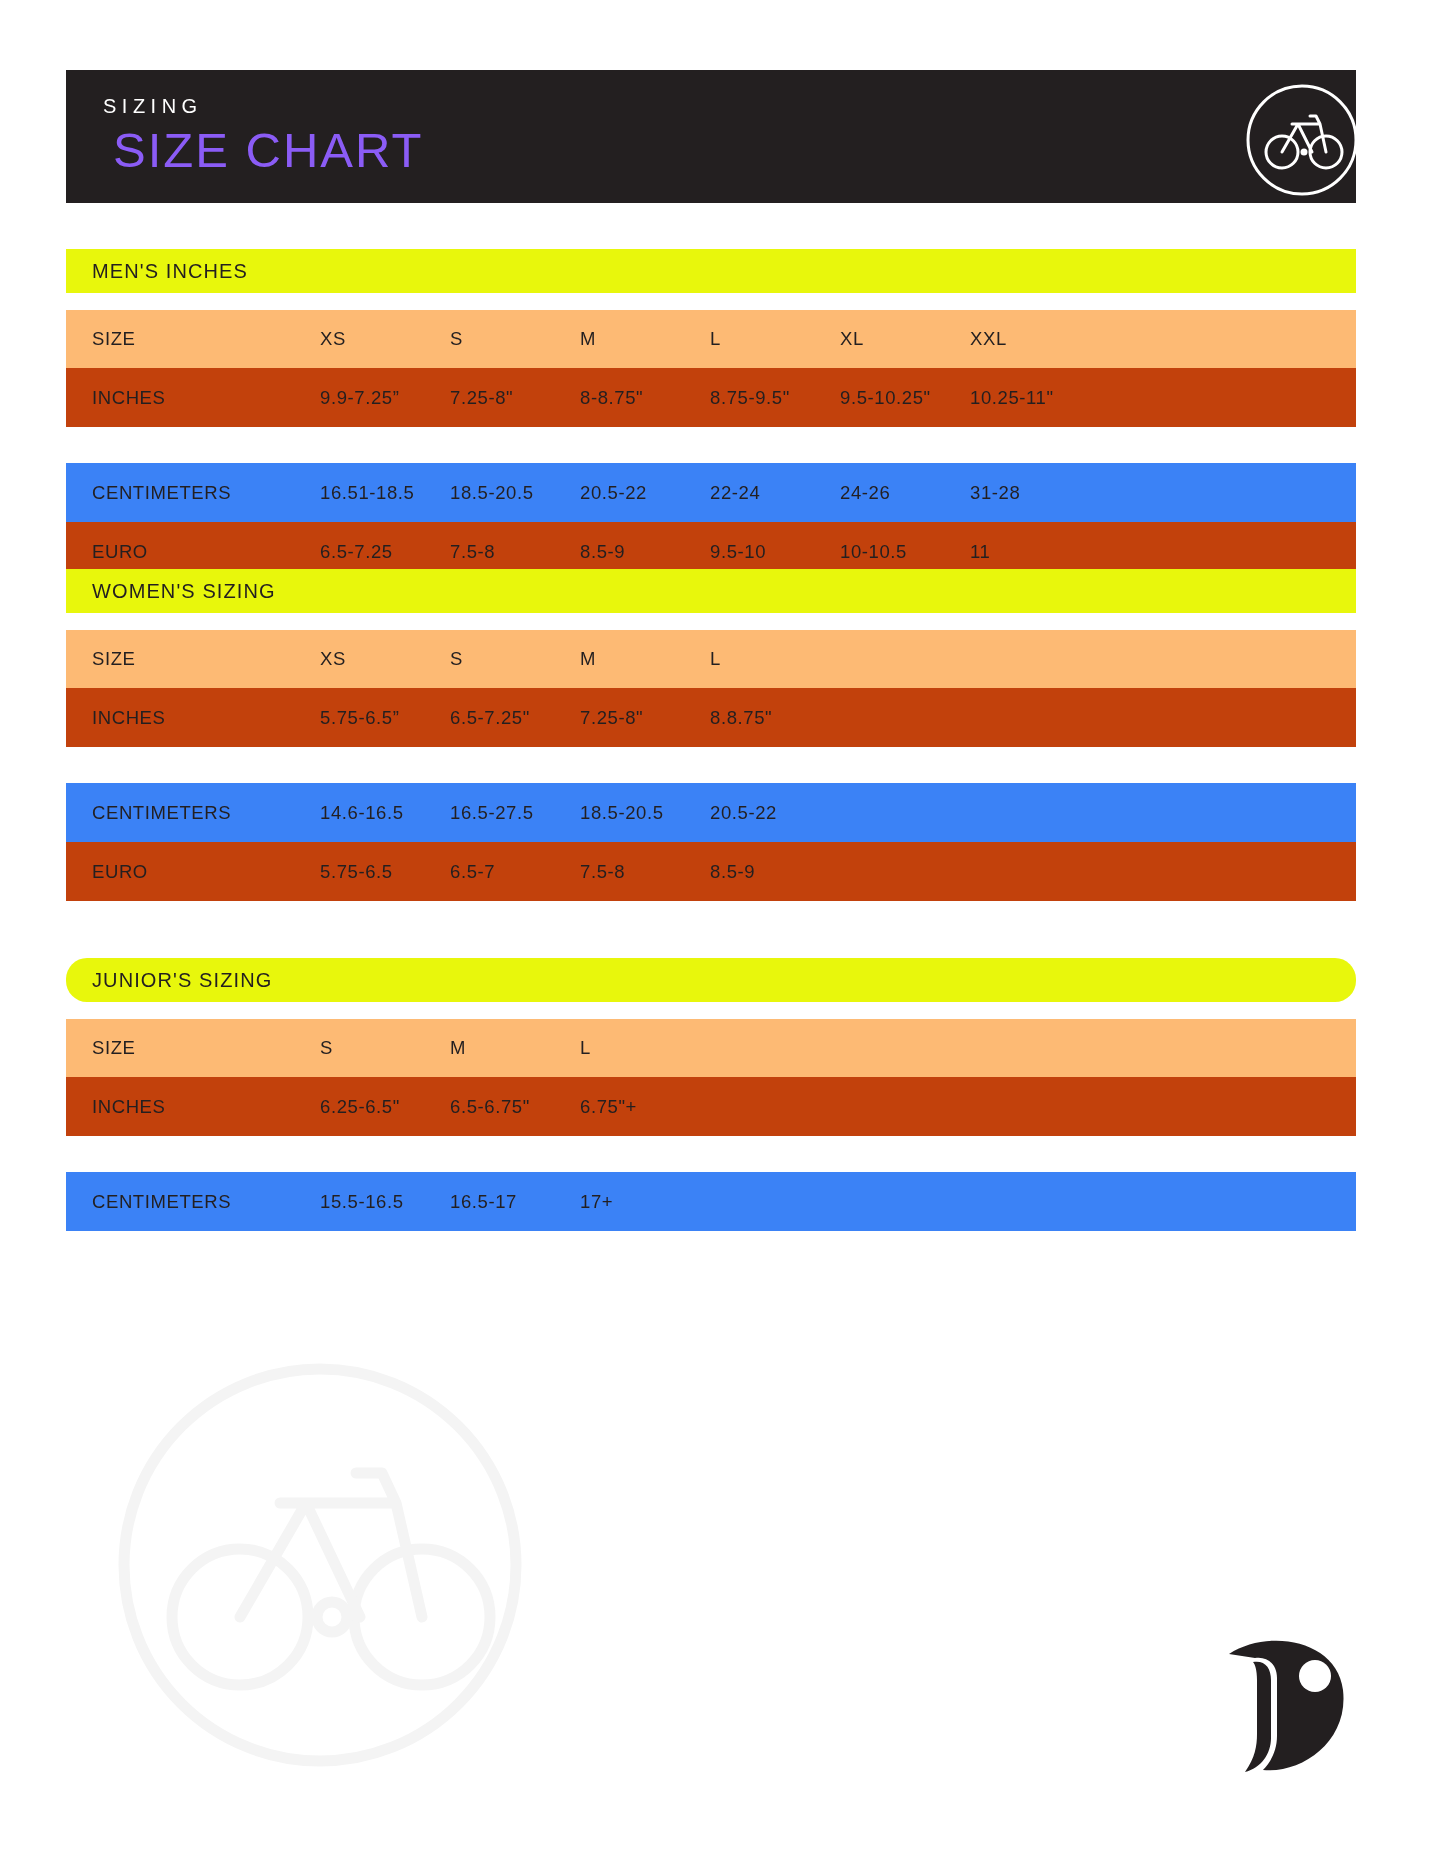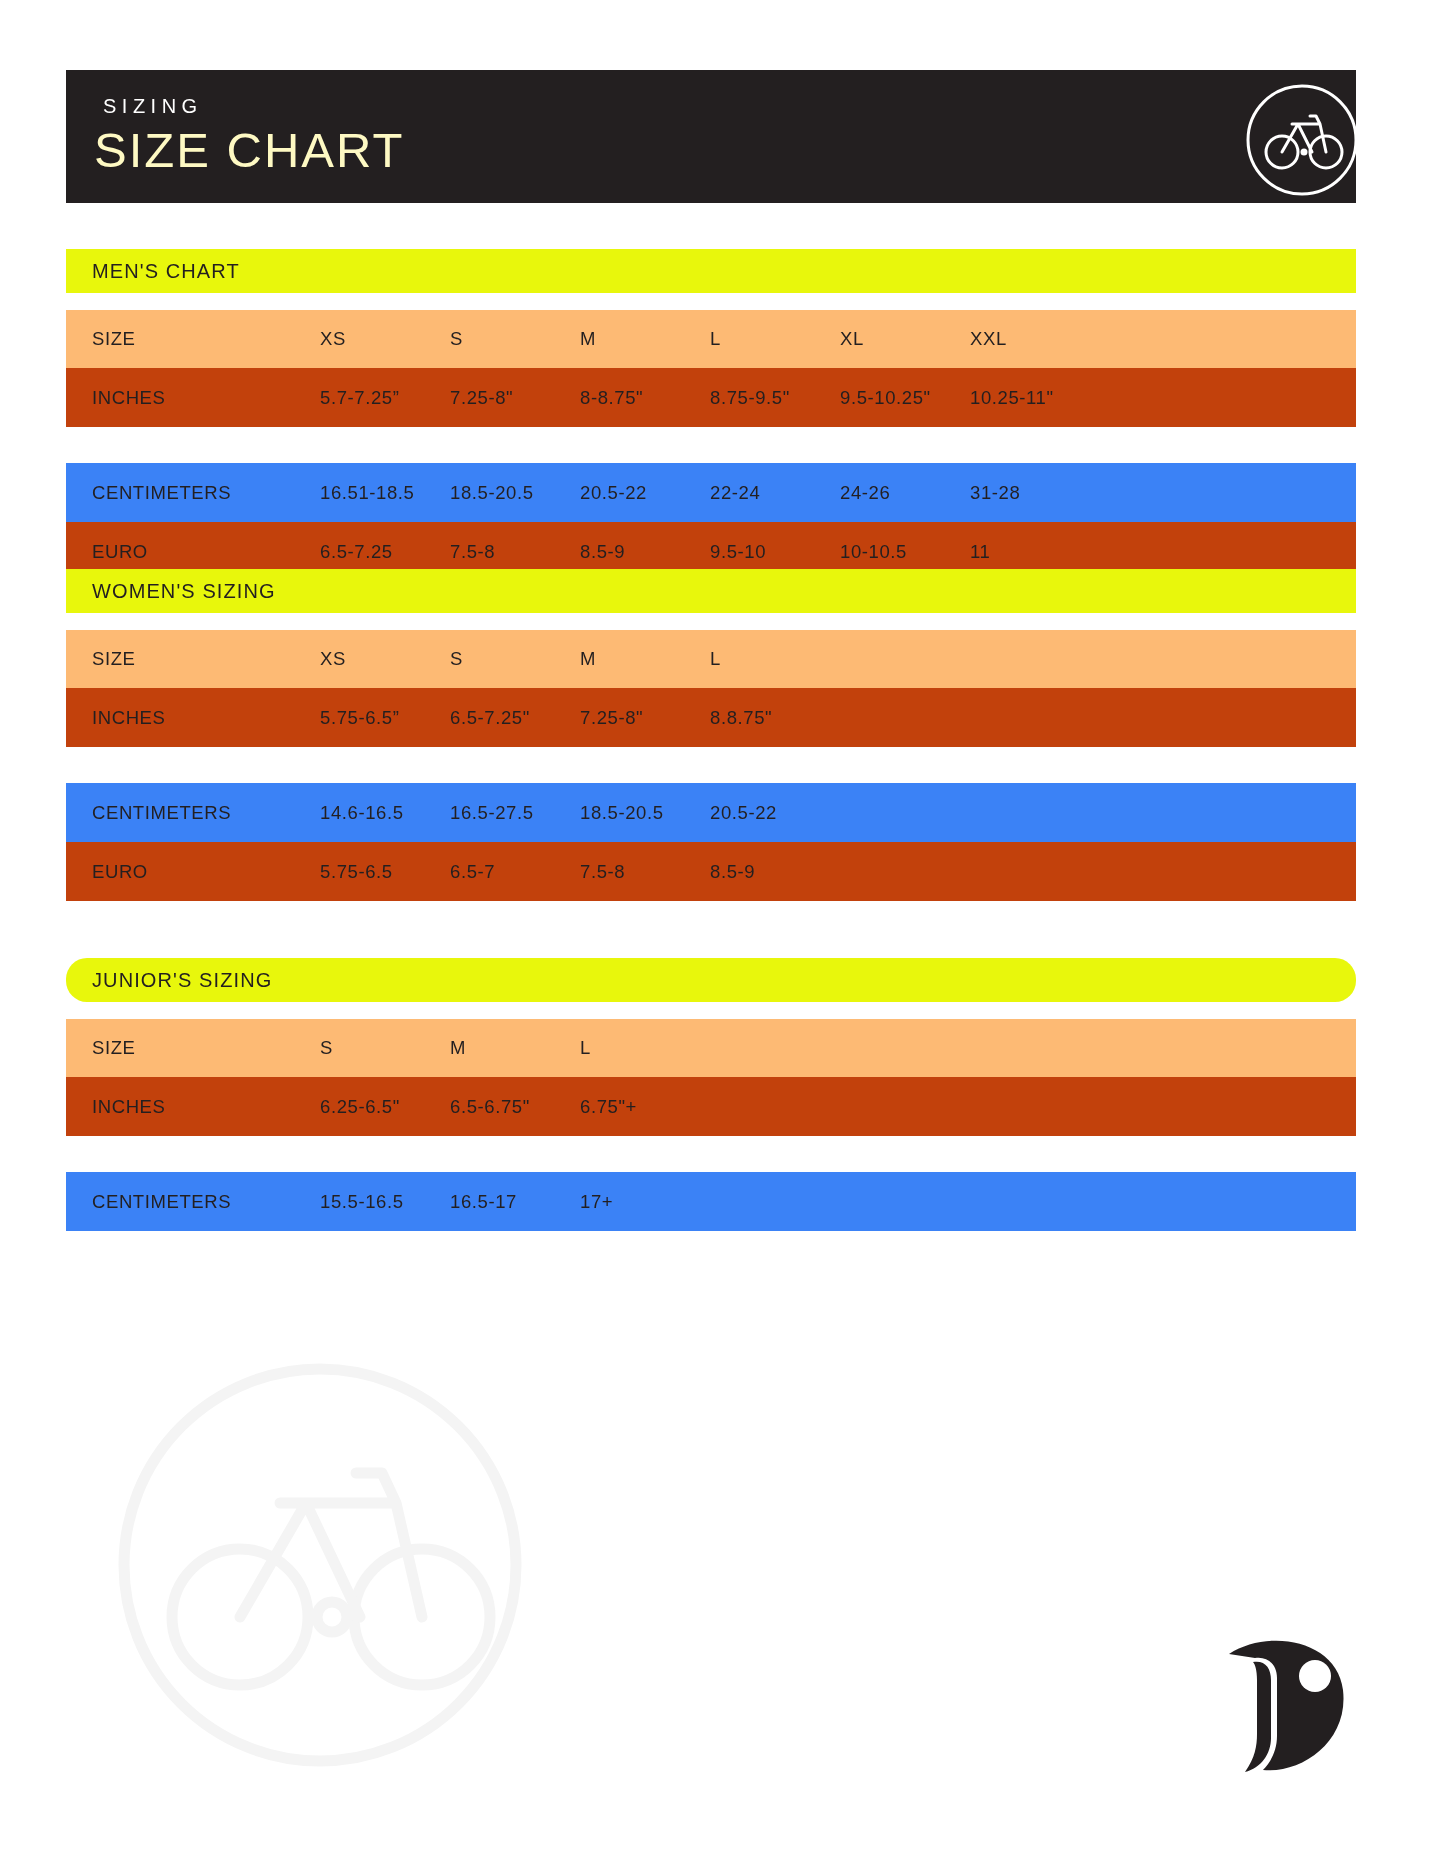--- a/index.html
+++ b/index.html
@@ -31,26 +31,26 @@
     position: absolute;
     left: 37px;
     top: 25px;
     font-size: 20px;
     letter-spacing: 5.5px;
     font-weight: 400;
     color: #ffffff;
   }
   .header .title {
     position: absolute;
-    left: 28px;
+    left: 47px;
     top: 52px;
     font-size: 49px;
     letter-spacing: 2px;
     font-weight: 400;
-    color: #fef9c3;
+    color: #8b5cf6;
     line-height: 1.15;
   }
   .header-bike {
     position: absolute;
     right: -6px;
     top: 10px;
     width: 120px;
     height: 120px;
     opacity: 1;
   }
@@ -135,35 +135,35 @@
       <circle cx="60" cy="60" r="54" fill="none" stroke="#ffffff" stroke-width="3"></circle>
       <circle cx="40" cy="72" r="16" fill="none" stroke="#ffffff" stroke-width="3"></circle>
       <circle cx="84" cy="72" r="16" fill="none" stroke="#ffffff" stroke-width="3"></circle>
       <path d="M40 72 L56 44 L78 44 L84 72 M56 44 L70 72 M50 44 L62 44 M78 44 L74 36 L68 36" fill="none" stroke="#ffffff" stroke-width="3" stroke-linecap="round" stroke-linejoin="round"></path>
       <circle cx="62" cy="72" r="3.5" fill="#ffffff"></circle>
     </svg>
   </div>
 </div>
 
 <div class="band" style="top:249px;">
-  <div class="band-label">MEN'S CHART</div>
+  <div class="band-label">MEN'S INCHES</div>
 </div>
 <div class="table" style="top:310px;">
   <div class="row head">
     <div class="cell label">SIZE</div>
     <div class="cell v">XS</div>
     <div class="cell v">S</div>
     <div class="cell v">M</div>
     <div class="cell v">L</div>
     <div class="cell v">XL</div>
     <div class="cell v">XXL</div>
   </div>
   <div class="row band-row shade-a">
     <div class="cell label">INCHES</div>
-    <div class="cell v">5.7-7.25”</div>
+    <div class="cell v">9.9-7.25”</div>
     <div class="cell v">7.25-8"</div>
     <div class="cell v">8-8.75"</div>
     <div class="cell v">8.75-9.5"</div>
     <div class="cell v">9.5-10.25"</div>
     <div class="cell v">10.25-11"</div>
   </div>
   <div class="row band-row shade-b">
     <div class="cell label">CENTIMETERS</div>
     <div class="cell v">16.51-18.5</div>
     <div class="cell v">18.5-20.5</div>

